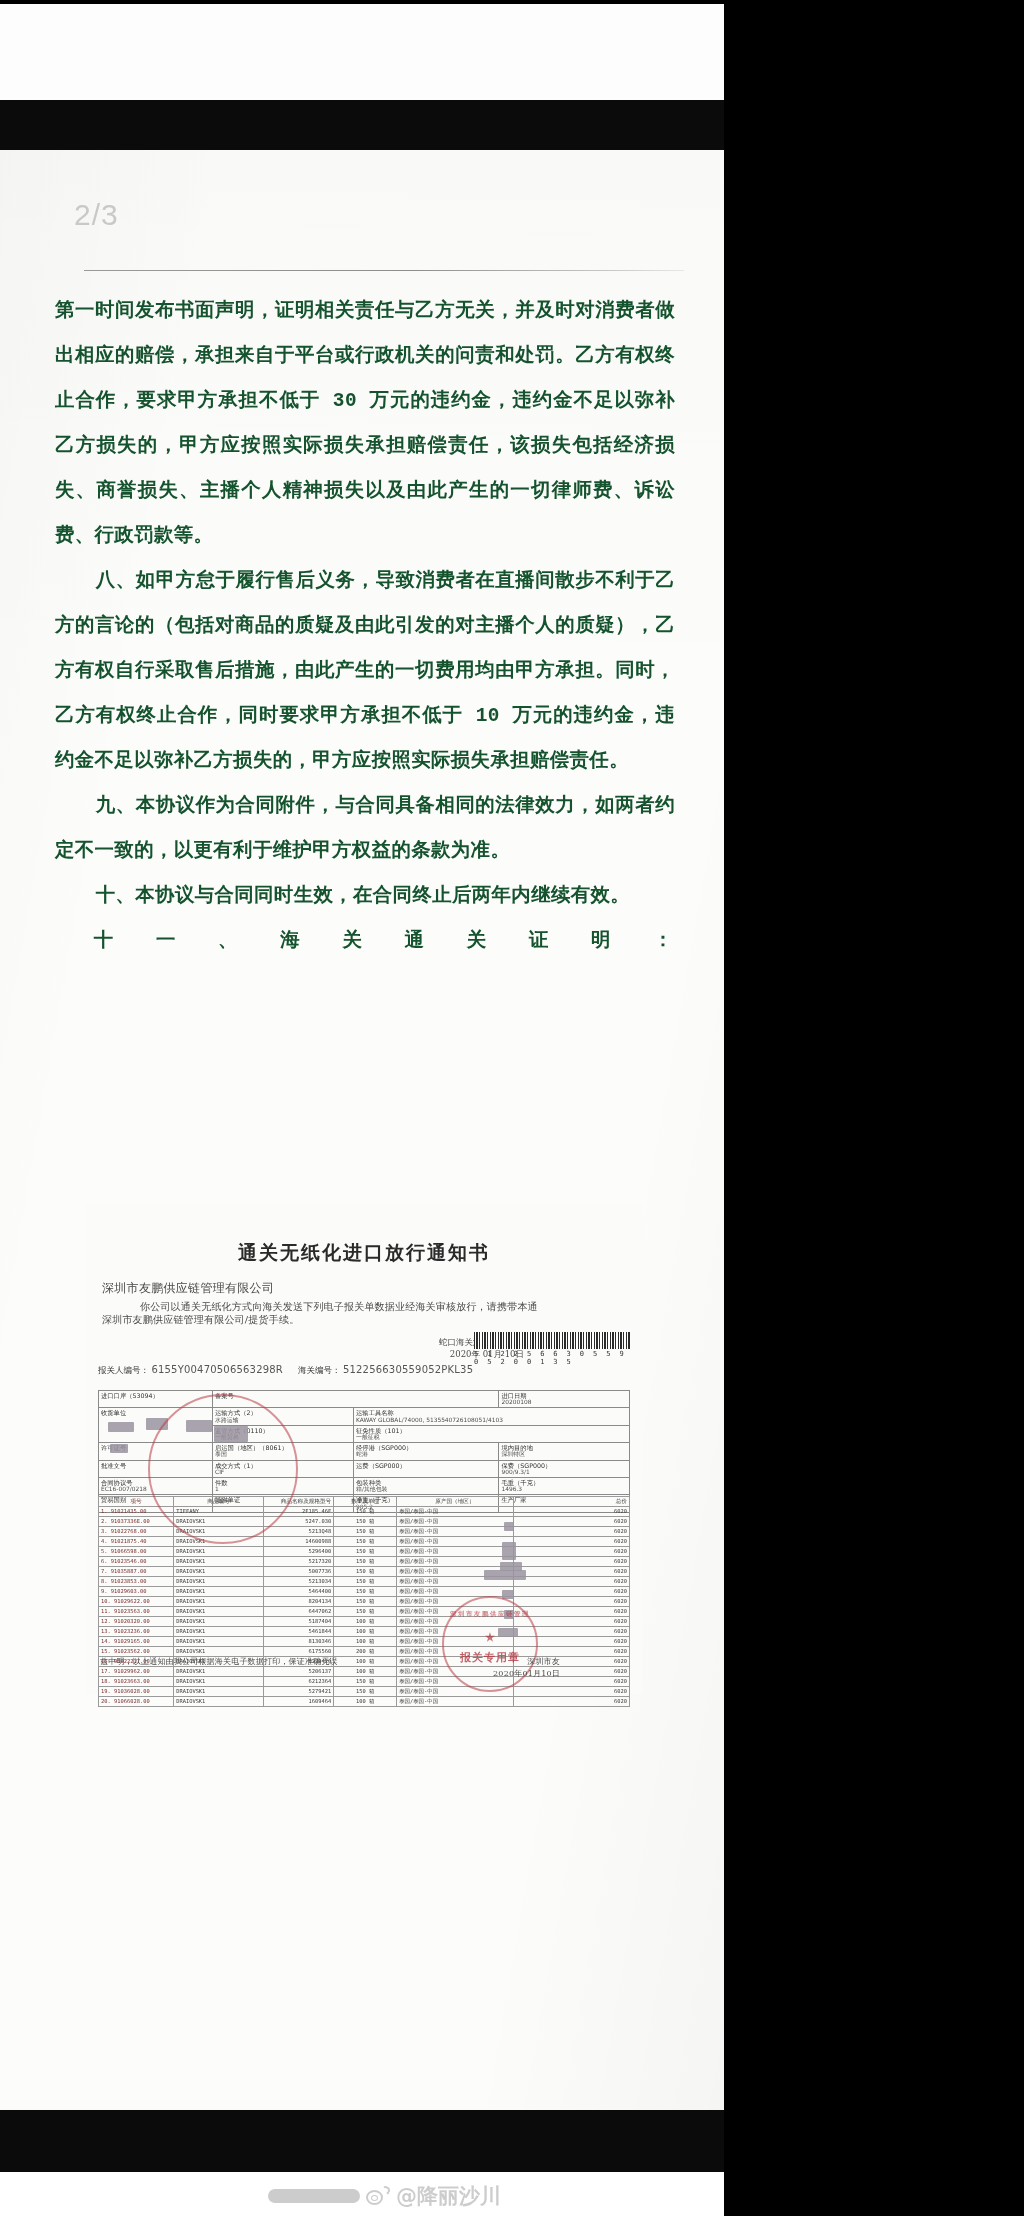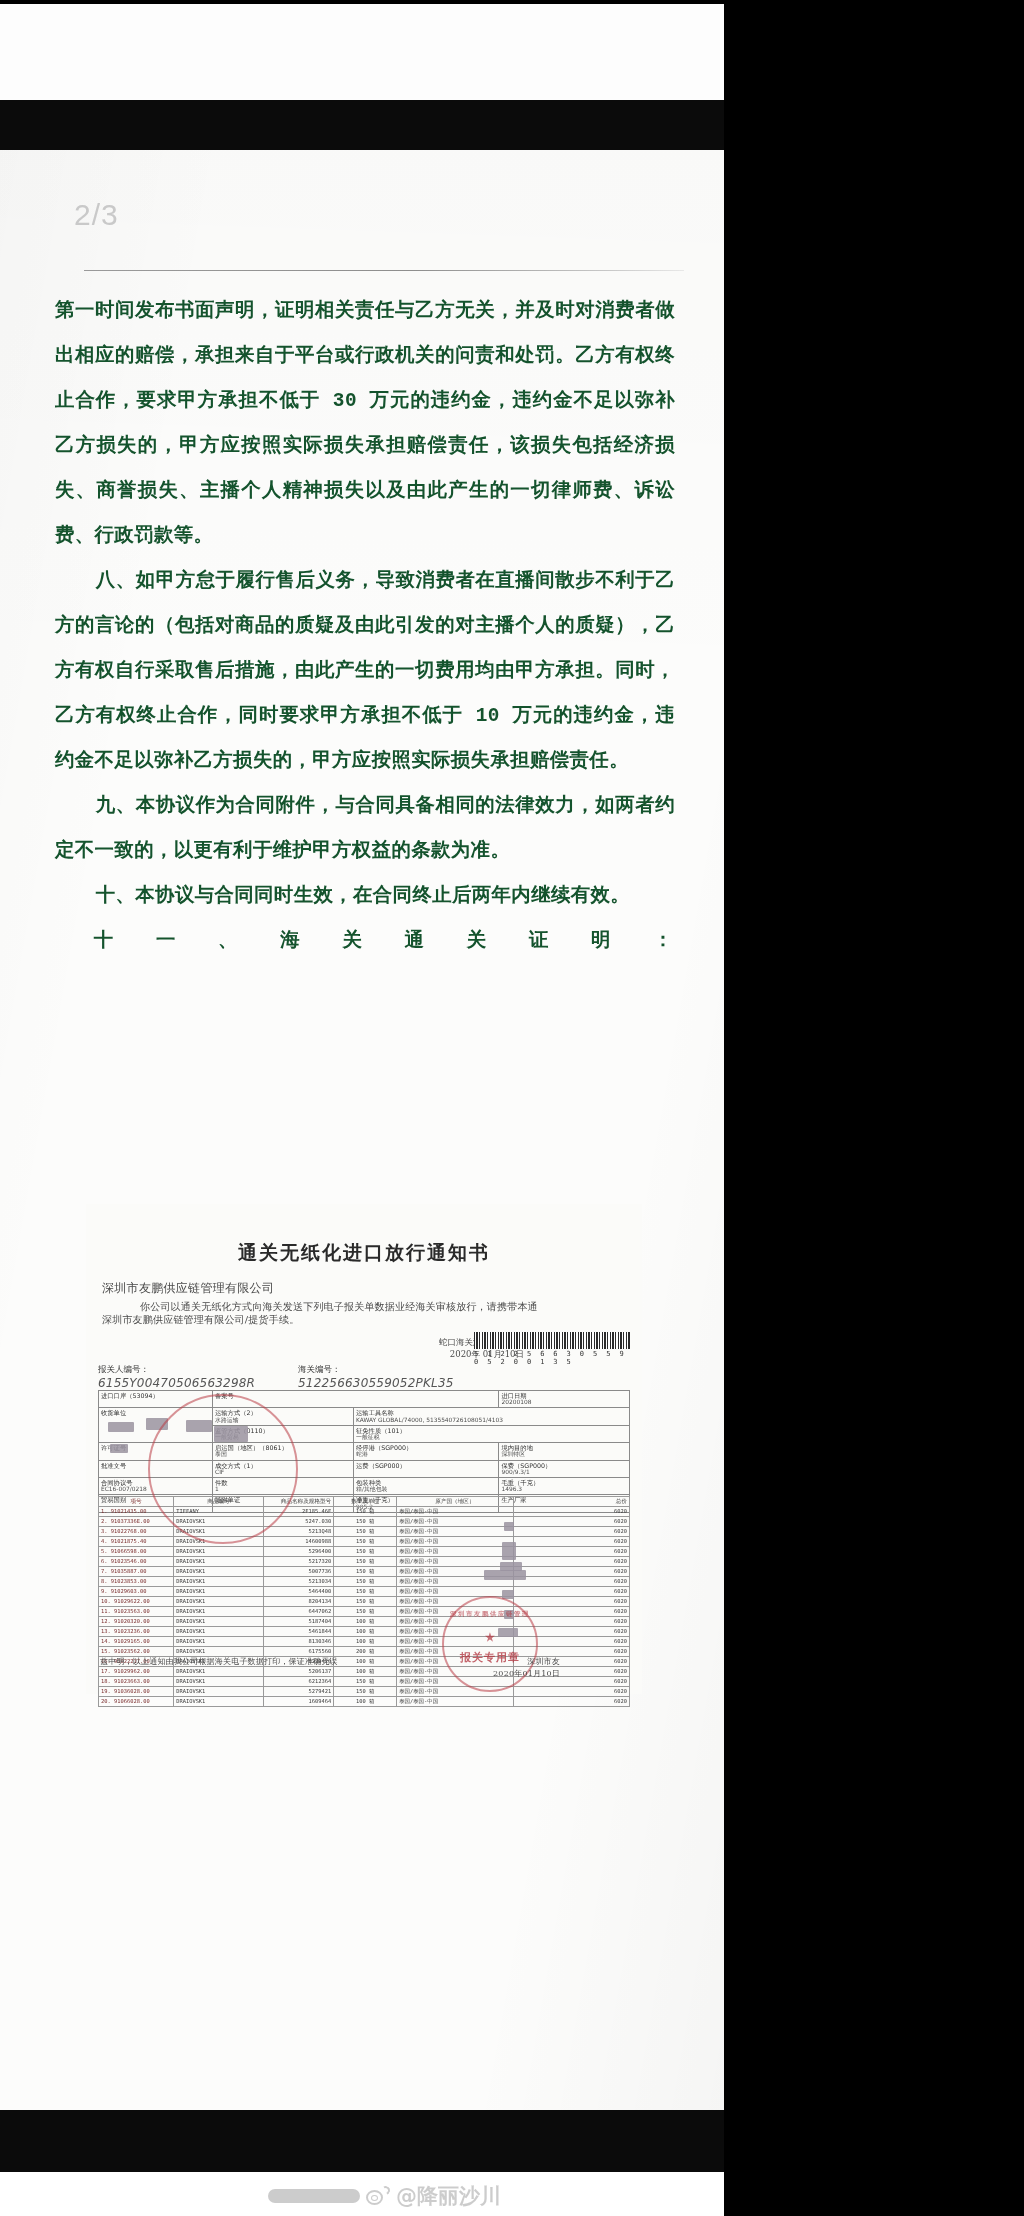--- a/index.html
+++ b/index.html
@@ -173,21 +173,21 @@
     position: absolute;
     left: 12px; top: 160px;
     width: 532px;
     font-family: "DejaVu Sans", sans-serif;
     font-size: 7.5px;
     color: #3d3d3d;
     display: flex;
   }
   .cert-ids .col { width: 200px; }
   .cert-ids .lab { font-size: 8.5px; color: #333; }
-  .cert-ids .val { font-size: 12px; color: #555; letter-spacing: 0.2px; font-style: italic; }
+  .cert-ids .val { font-size: 10px; color: #555; letter-spacing: 0.2px; }
 
   
   .form {
     position: absolute;
     left: 12px; top: 186px;
     width: 532px;
     border: 1px solid #6f6f6f;
     border-collapse: collapse;
     font-family: "DejaVu Sans", sans-serif;
     font-size: 6.3px;

